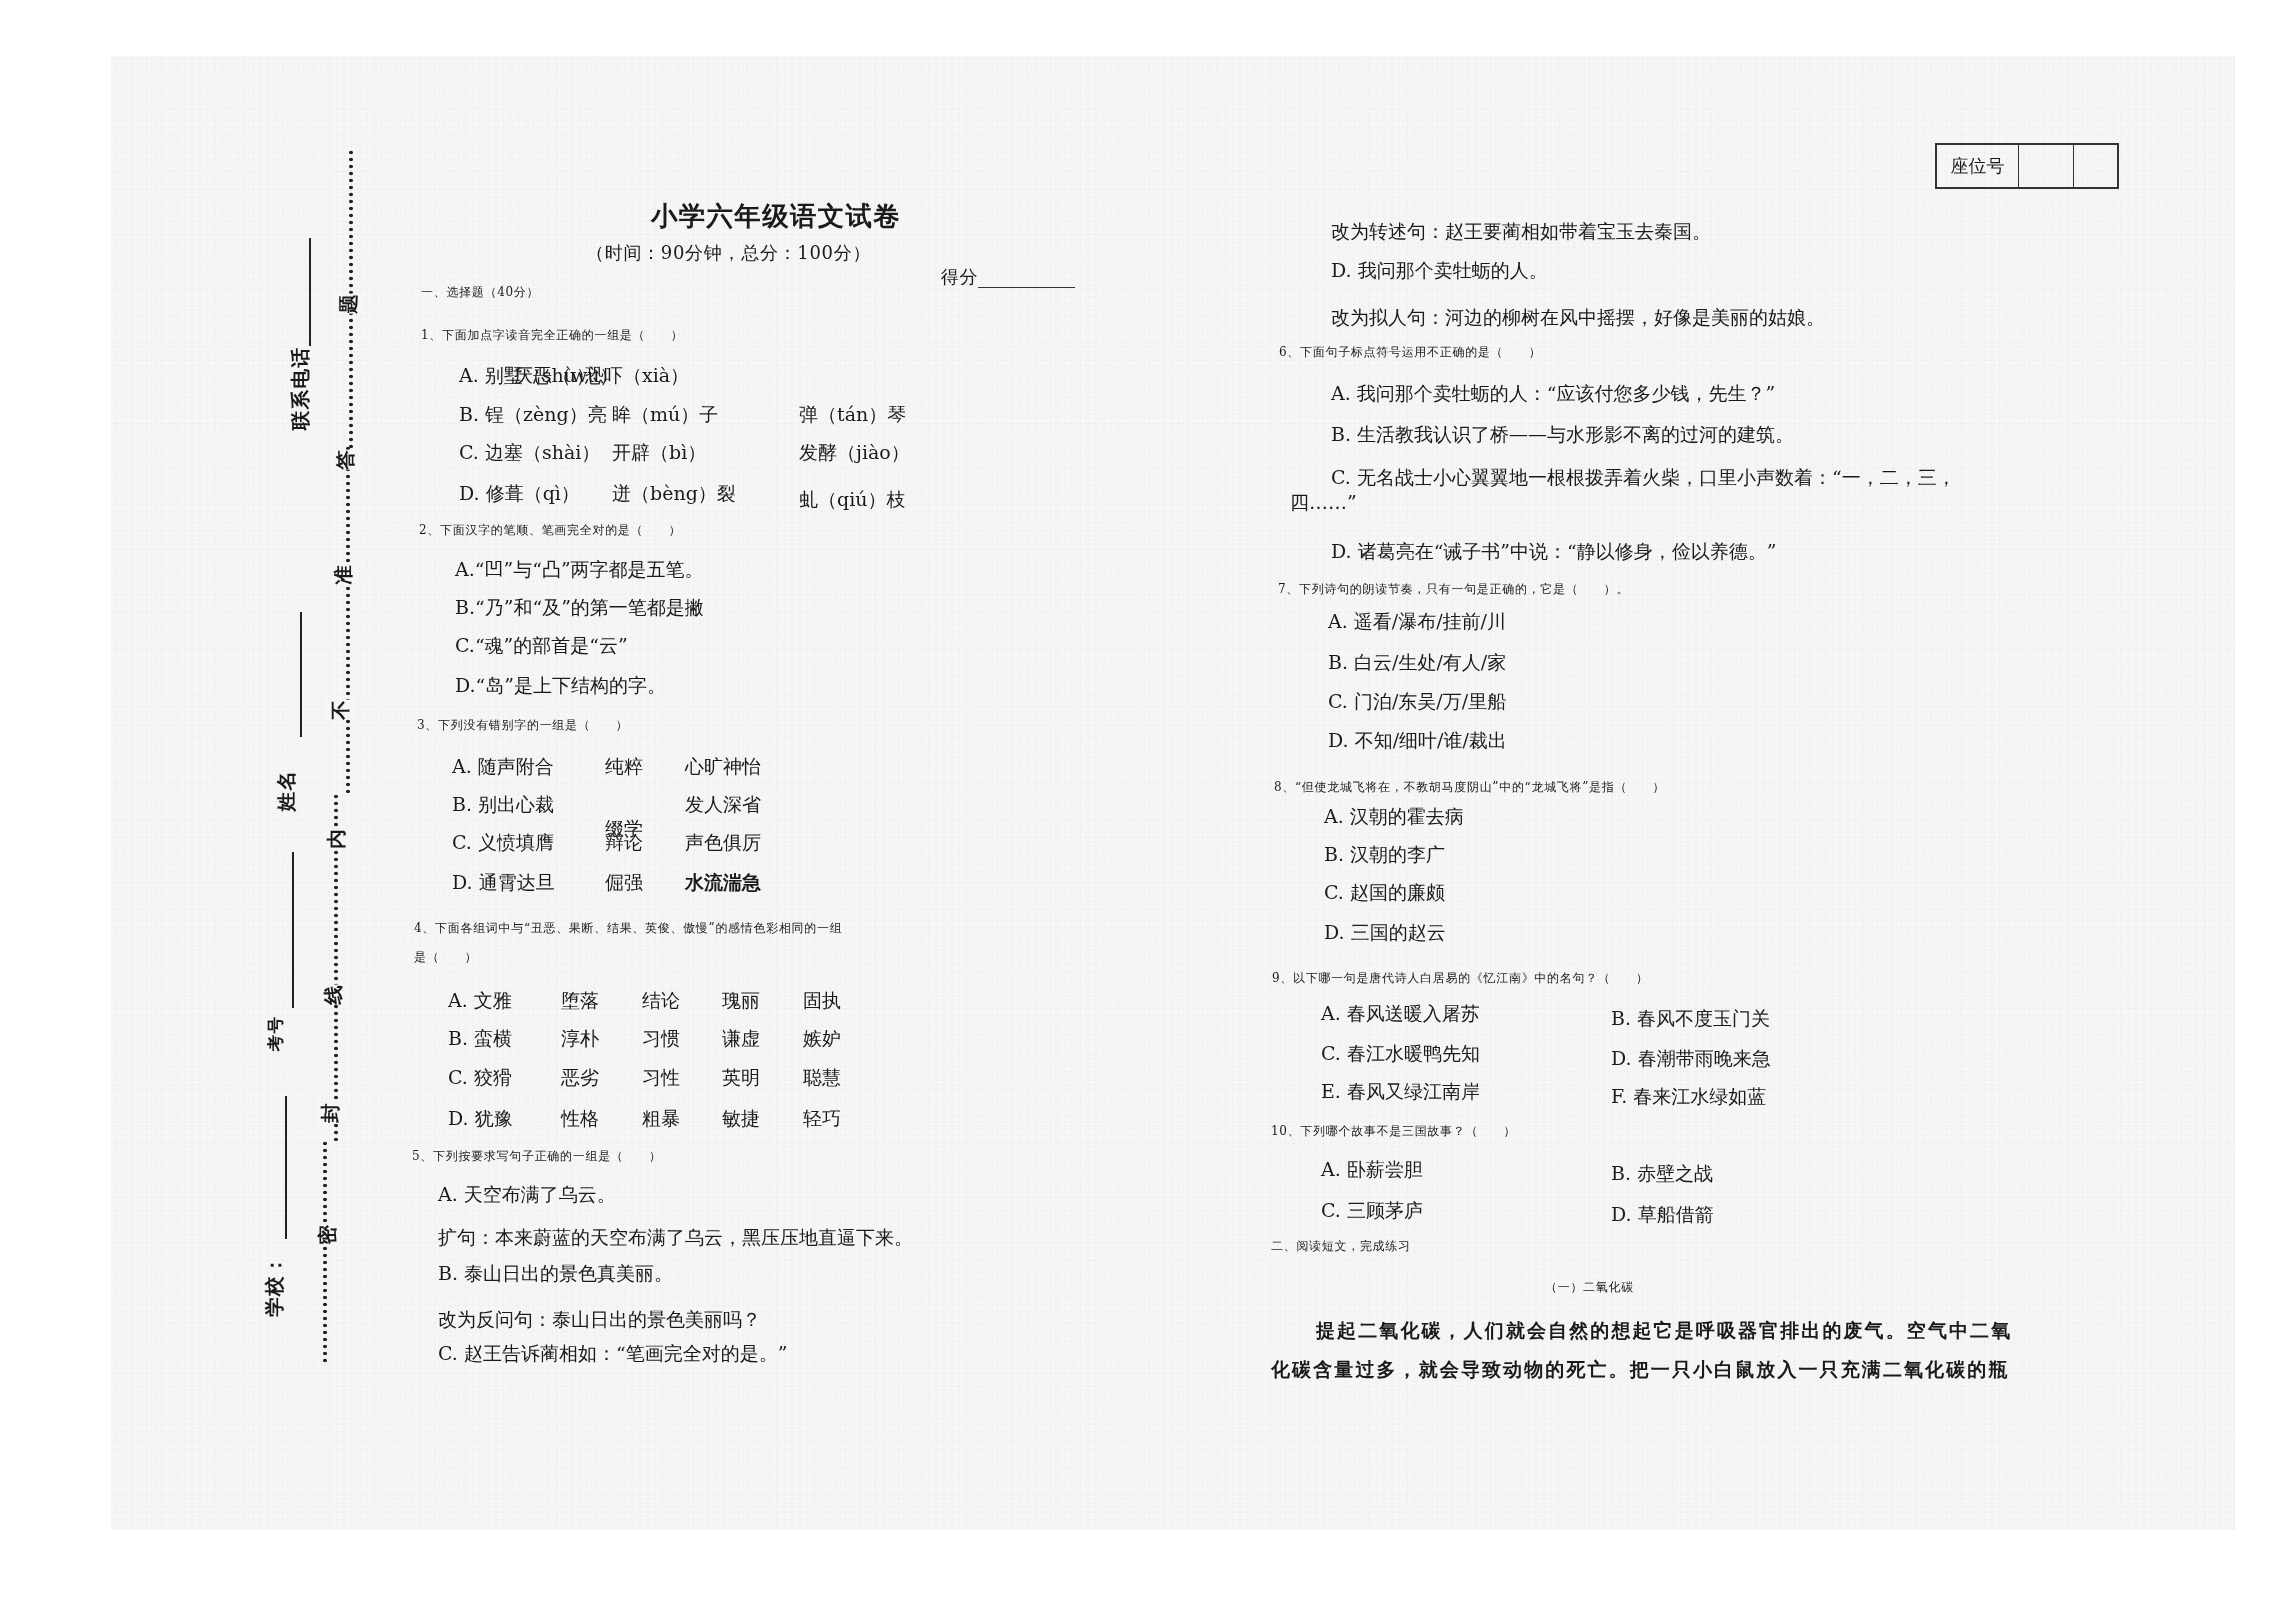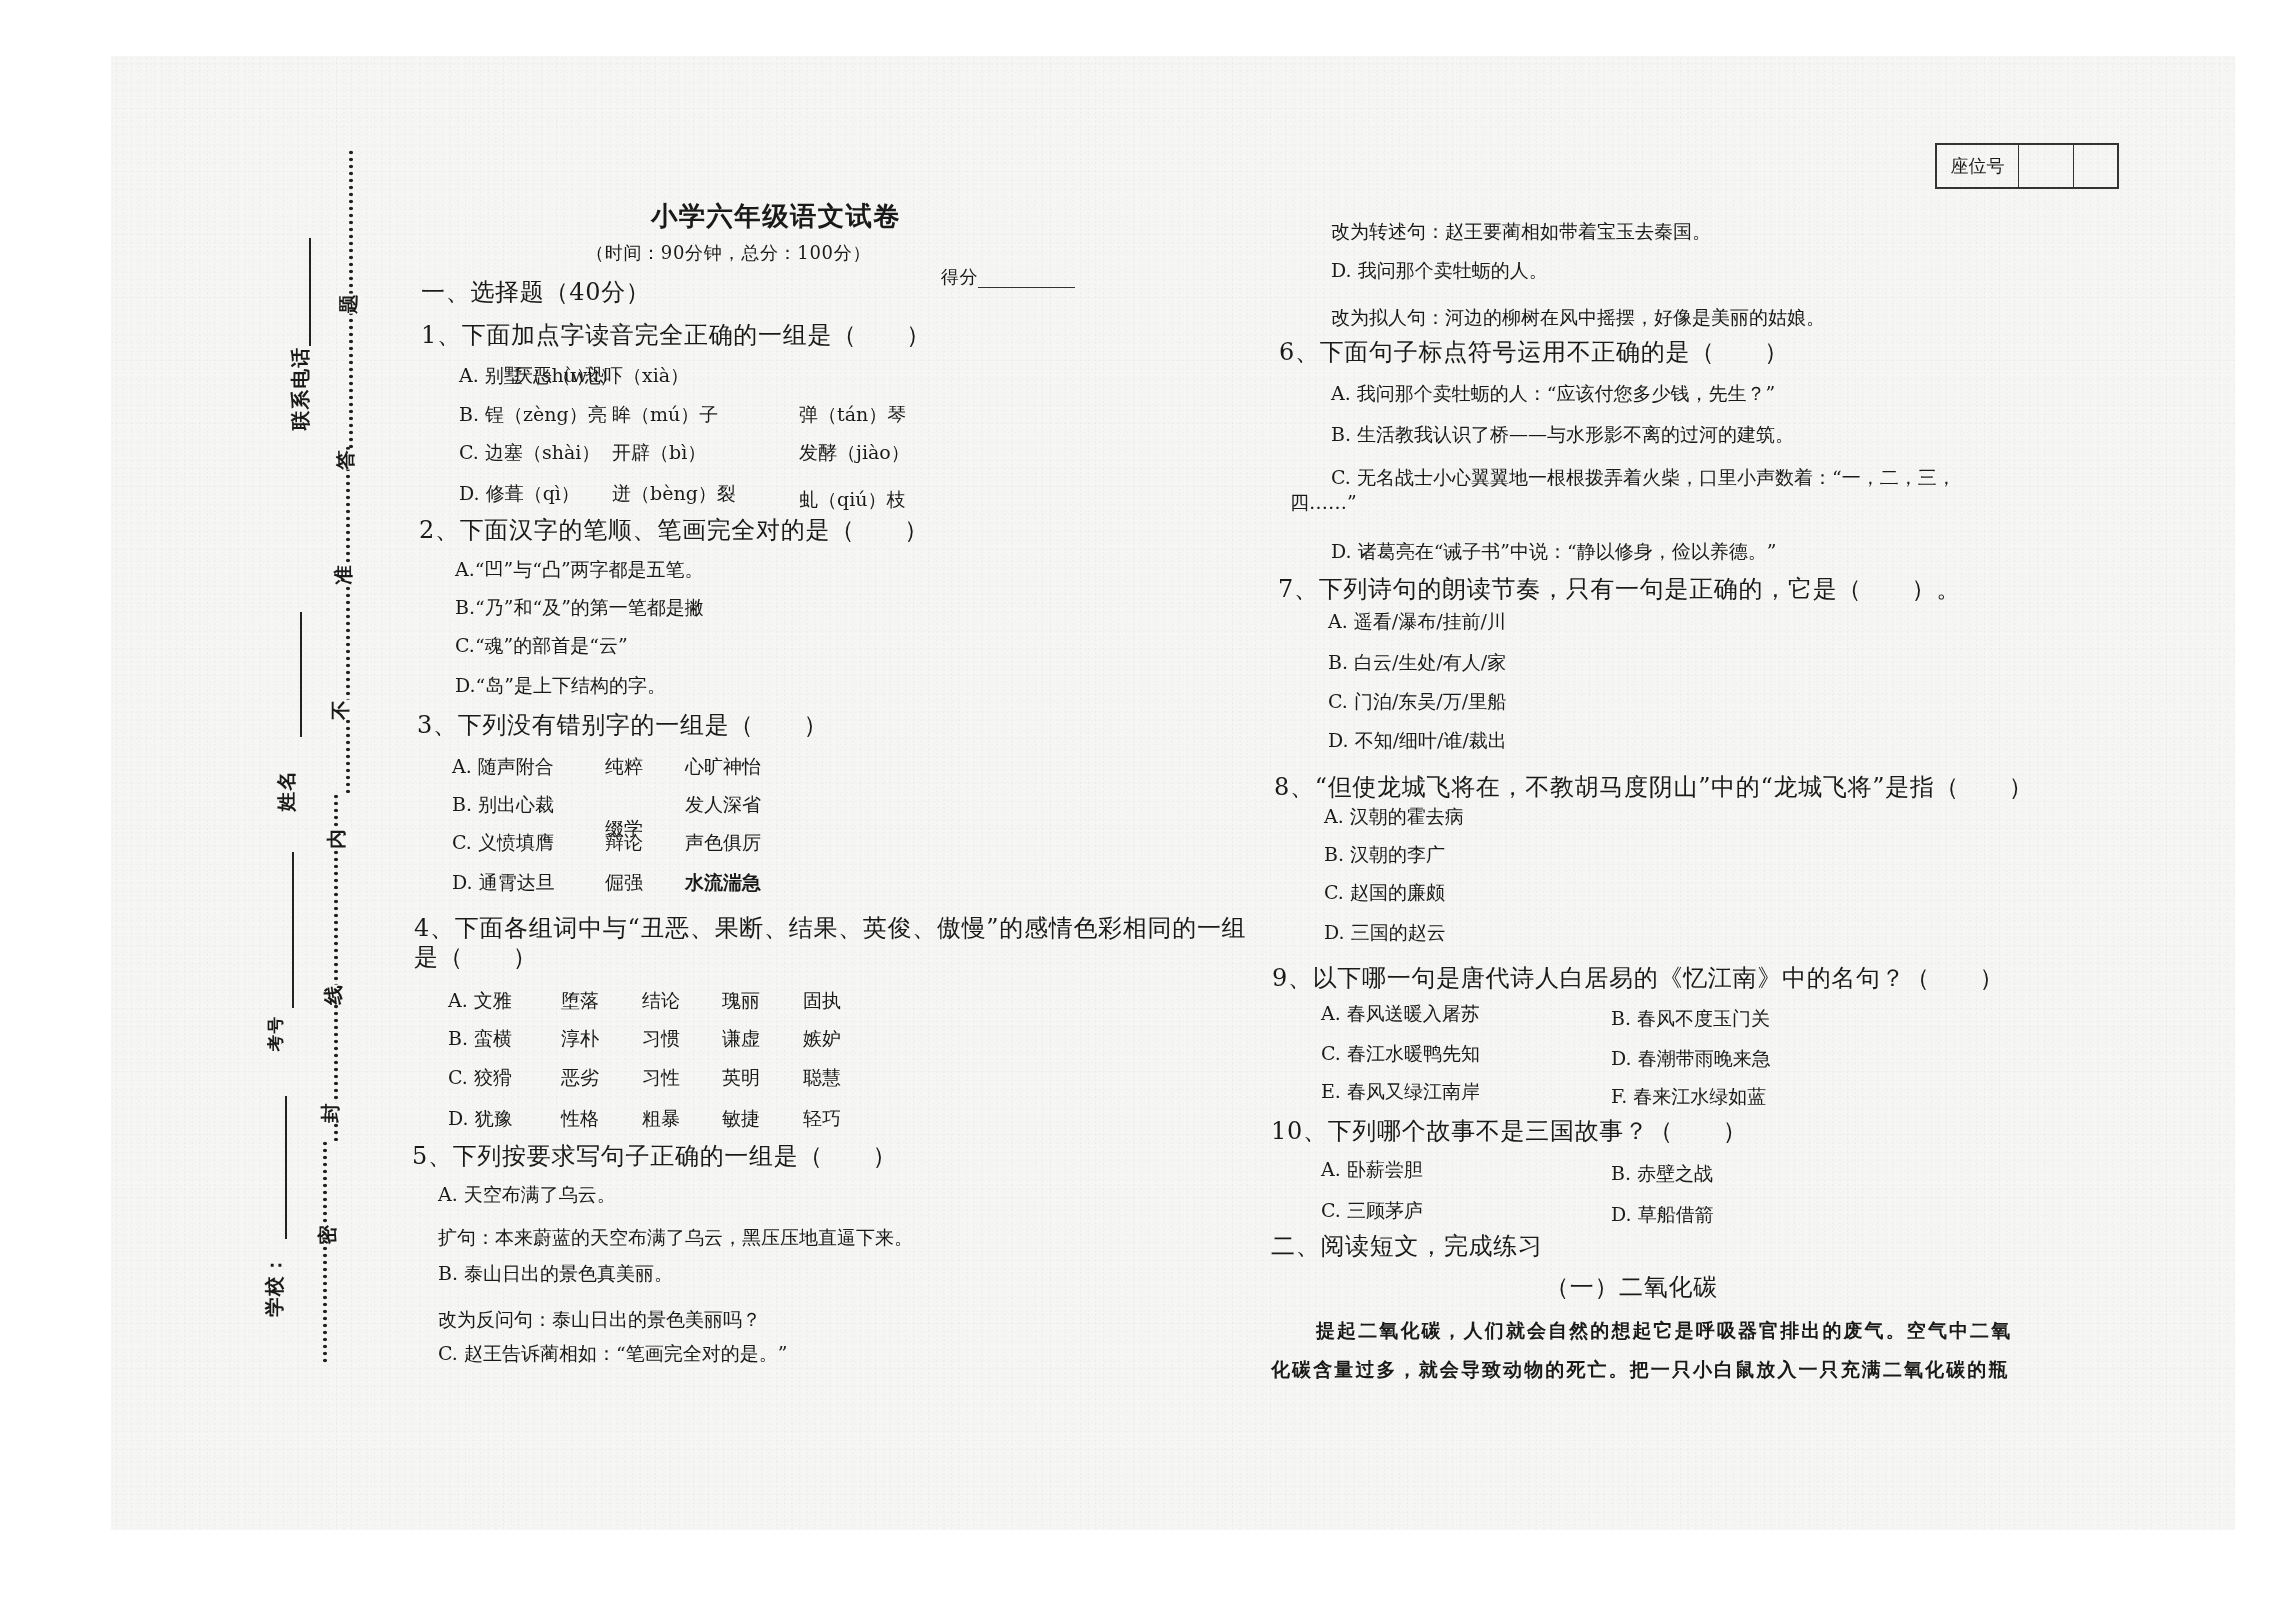--- a/index.html
+++ b/index.html
@@ -12,21 +12,21 @@
   .scan {
     position: absolute; left: 111px; top: 56px; width: 2124px; height: 1474px;
     background-color: #f6f6f4;
     background-image:
       radial-gradient(circle at 20% 30%, rgba(0,0,0,0.05) 0.4px, transparent 0.8px),
       radial-gradient(circle at 70% 60%, rgba(0,0,0,0.05) 0.4px, transparent 0.8px),
       radial-gradient(circle at 40% 80%, rgba(0,0,0,0.04) 0.3px, transparent 0.7px);
     background-size: 4.9px 6.3px, 7.6px 4.2px, 3.5px 9px;
   }
   .ln {
-    position: absolute; white-space: pre; font-size: 24px; line-height: 23.6px;
+    position: absolute; white-space: pre; font-size: 12px; line-height: 23.6px;
     letter-spacing: 0.7px;
   }
   .title { font-size: 26.4px; line-height: 32px; font-weight: bold; letter-spacing: 1.4px; }
   .sub { font-size: 18px; }
   .para { font-size: 19px; letter-spacing: 2.1px; font-weight: bold; }
   .opt { position: absolute; white-space: pre; font-size: 19px; line-height: 23.6px; }
   .score-line { display: inline-block; width: 97px; border-bottom: 1.4px solid #333; height: 18px; vertical-align: bottom; }
 
   
   .seat {

